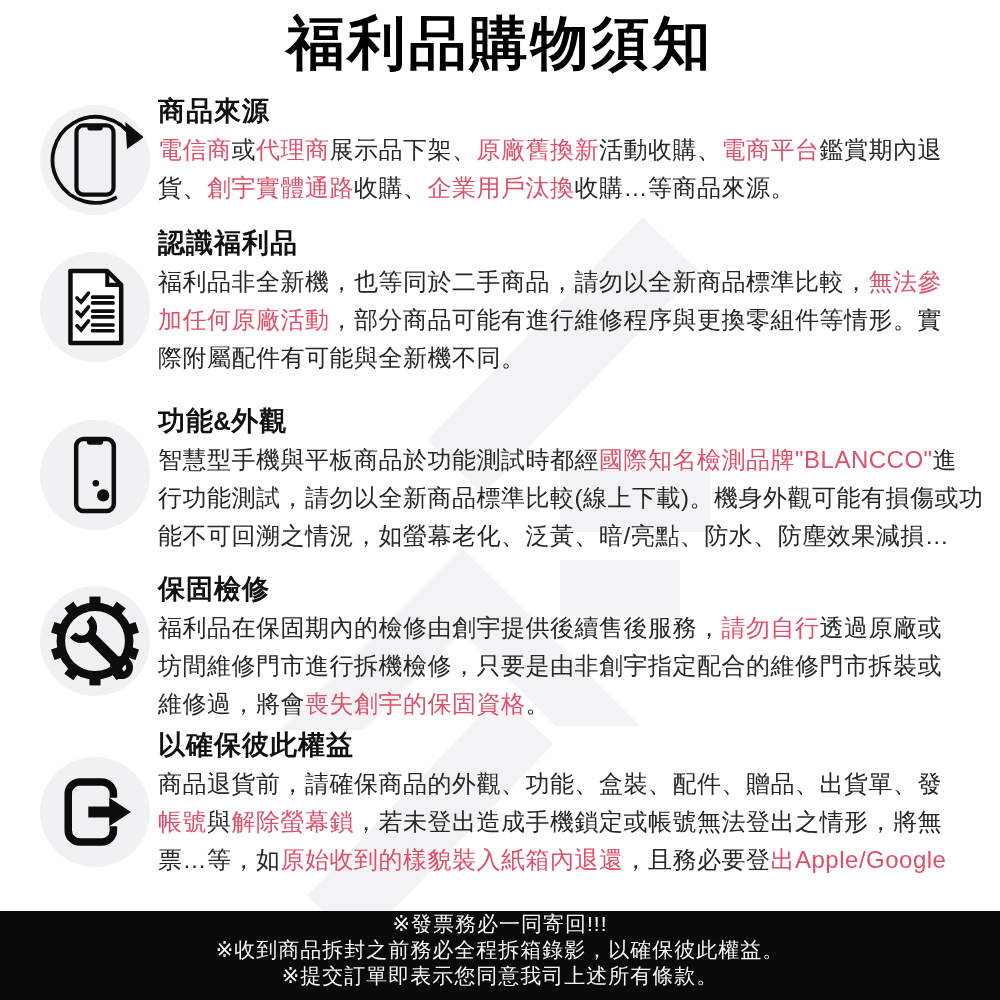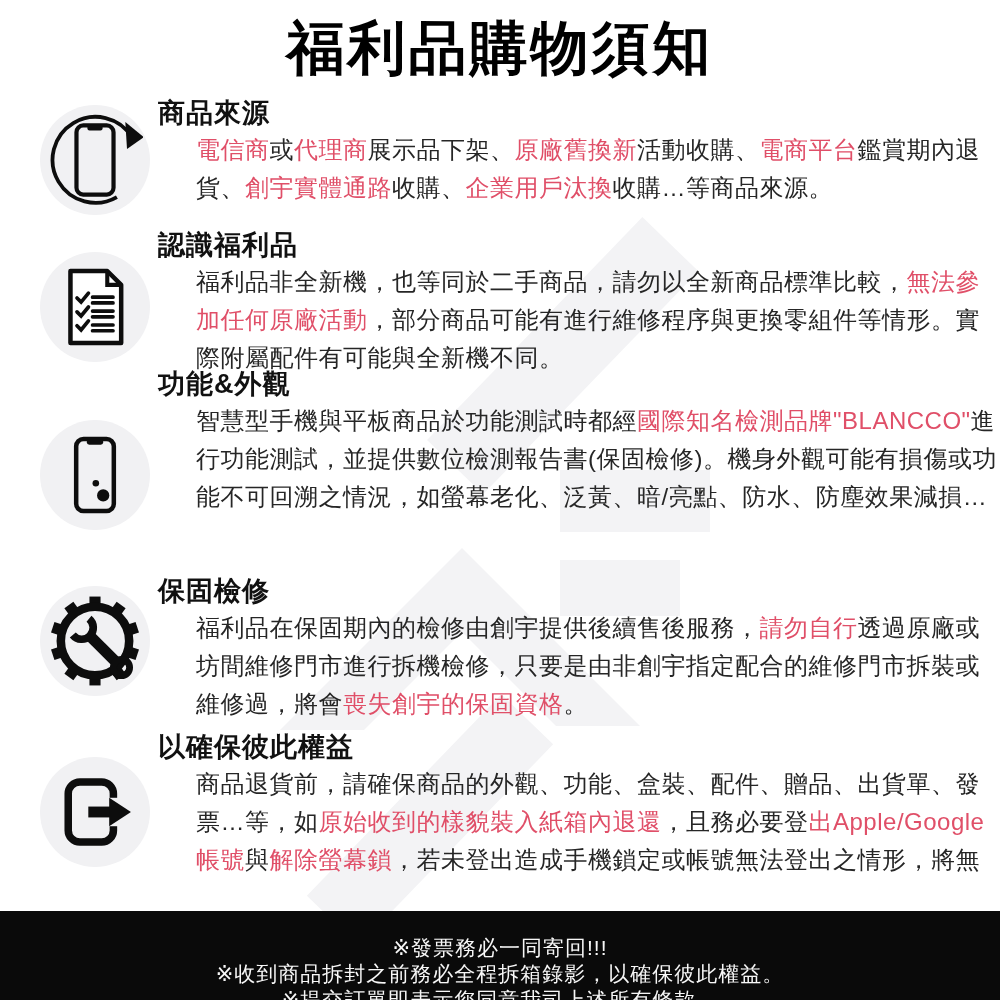--- a/index.html
+++ b/index.html
@@ -17,43 +17,43 @@
     width:1000px;height:1000px;
     background:#ffffff;
     font-family:"Liberation Sans","DejaVu Sans",sans-serif;
     overflow:hidden;
   }
   .watermark{position:absolute;left:0;top:0;width:1000px;height:1000px;z-index:0;}
   .page-title{
     position:absolute;top:16px;left:0;width:1000px;
     text-align:center;
     font-size:58px;line-height:64px;font-weight:900;
-    letter-spacing:3px;color:#000;z-index:2;
+    letter-spacing:3px;color:#000;z-index:2;font-family:Liberation Mono, monospace;
   }
   .icon-circle{
     position:absolute;left:40px;width:110px;height:110px;
     border-radius:50%;background:var(--icon-circle-bg);
     display:flex;align-items:center;justify-content:center;z-index:1;
   }
   .sec{position:absolute;left:158px;width:812px;z-index:2;}
   .sec h2{
     font-size:27px;line-height:34px;font-weight:700;
-    color:var(--heading-black);letter-spacing:1px;
+    color:var(--heading-black);letter-spacing:1px;font-family:Liberation Mono, monospace;
   }
-  .sec .body{margin-top:1px;margin-left:38px;}
+  .sec .body{margin-top:1px;}
   .line{
     white-space:nowrap;
     font-size:24px;line-height:38px;
     color:var(--text-black);letter-spacing:0.5px;
   }
   .red{color:var(--accent-red);}
   .footer{
     position:absolute;left:0;top:911px;width:1000px;height:89px;
     background:var(--footer-bg);color:#f7f7f7;
-    text-align:center;padding-top:24px;z-index:3;
+    text-align:center;padding-top:0;z-index:3;
   }
   .footer .fline{font-size:21px;line-height:26px;letter-spacing:1px;}
   svg .stroke{fill:none;stroke:#0d0d0d;}
 </style>
 </head>
 <body>
 
 <svg class="watermark" viewBox="0 0 1000 1000" aria-hidden="true">
   <g fill="#f3f3f5">
     <rect x="-150" y="-40" width="310" height="78" transform="translate(560,360) rotate(-46)"></rect>
@@ -108,25 +108,25 @@
 
 <div class="icon-circle" style="top:420px">
   <svg width="90" height="90" viewBox="-55 -55 110 110">
     <rect class="stroke" stroke-width="5.5" x="-23" y="-44" width="46" height="88" rx="9" fill="#fff"></rect>
     <rect x="-10" y="-44" width="20" height="7" rx="3" fill="#0d0d0d"></rect>
     <circle cx="1" cy="10" r="4" fill="#0d0d0d"></circle>
     <circle cx="10" cy="25" r="7.5" fill="#0d0d0d"></circle>
   </svg>
 </div>
 
-<section class="sec" style="top:367px">
+<section class="sec" style="top:406px">
   <h2>功能&amp;外觀</h2>
   <div class="body">
       <div class="line"><span>智慧型手機與平板商品於功能測試時都經</span><span class="red">國際知名檢測品牌"BLANCCO"</span><span>進</span></div>
-      <div class="line"><span>行功能測試，並提供數位檢測報告書(保固檢修)。機身外觀可能有損傷或功</span></div>
+      <div class="line"><span>行功能測試，請勿以全新商品標準比較(線上下載)。機身外觀可能有損傷或功</span></div>
       <div class="line"><span>能不可回溯之情況，如螢幕老化、泛黃、暗/亮點、防水、防塵效果減損…</span></div>
     </div>
 </section>
 
 <div class="icon-circle" style="top:586px">
   <svg width="94" height="94" viewBox="-55 -55 110 110">
     <g fill="#0d0d0d">
       <rect x="-6.5" y="-52" width="13" height="15" transform="rotate(0)"></rect>
       <rect x="-6.5" y="-52" width="13" height="15" transform="rotate(36)"></rect>
       <rect x="-6.5" y="-52" width="13" height="15" transform="rotate(72)"></rect>
@@ -160,22 +160,22 @@
     <rect x="10" y="-17" width="22" height="34" fill="#f1f1f3"></rect>
     <rect x="-8" y="-6.5" width="28" height="13" fill="#0d0d0d"></rect>
     <polygon points="17,-17 43,0 17,17" fill="#0d0d0d"></polygon>
   </svg>
 </div>
 
 <section class="sec" style="top:730px">
   <h2>以確保彼此權益</h2>
   <div class="body">
       <div class="line"><span>商品退貨前，請確保商品的外觀、功能、盒裝、配件、贈品、出貨單、發</span></div>
+      <div class="line"><span class="red">帳號</span><span>與</span><span class="red">解除螢幕鎖</span><span>，若未登出造成手機鎖定或帳號無法登出之情形，將無</span></div>
       <div class="line"><span>票…等，如</span><span class="red">原始收到的樣貌裝入紙箱內退還</span><span>，且務必要登</span><span class="red">出Apple/Google</span></div>
-      <div class="line"><span class="red">帳號</span><span>與</span><span class="red">解除螢幕鎖</span><span>，若未登出造成手機鎖定或帳號無法登出之情形，將無</span></div>
     </div>
 </section>
 
 <footer class="footer">
   <div class="fline">※發票務必一同寄回!!!</div>
   <div class="fline">※收到商品拆封之前務必全程拆箱錄影，以確保彼此權益。</div>
   <div class="fline">※提交訂單即表示您同意我司上述所有條款。</div>
 </footer>
 
 </body></html>

